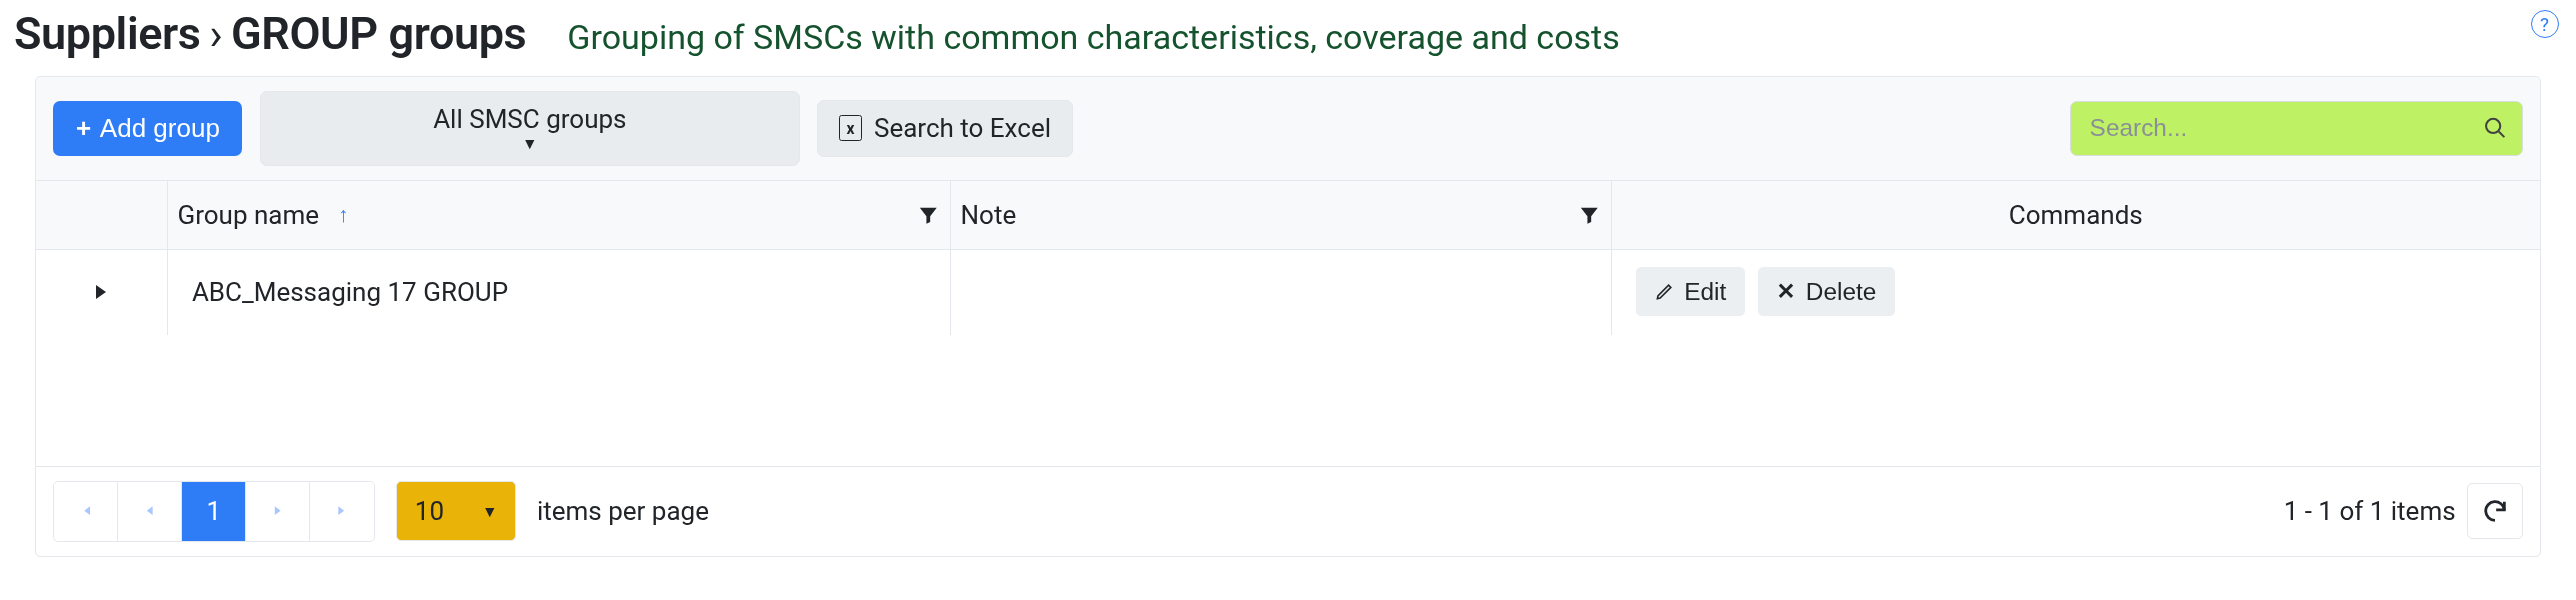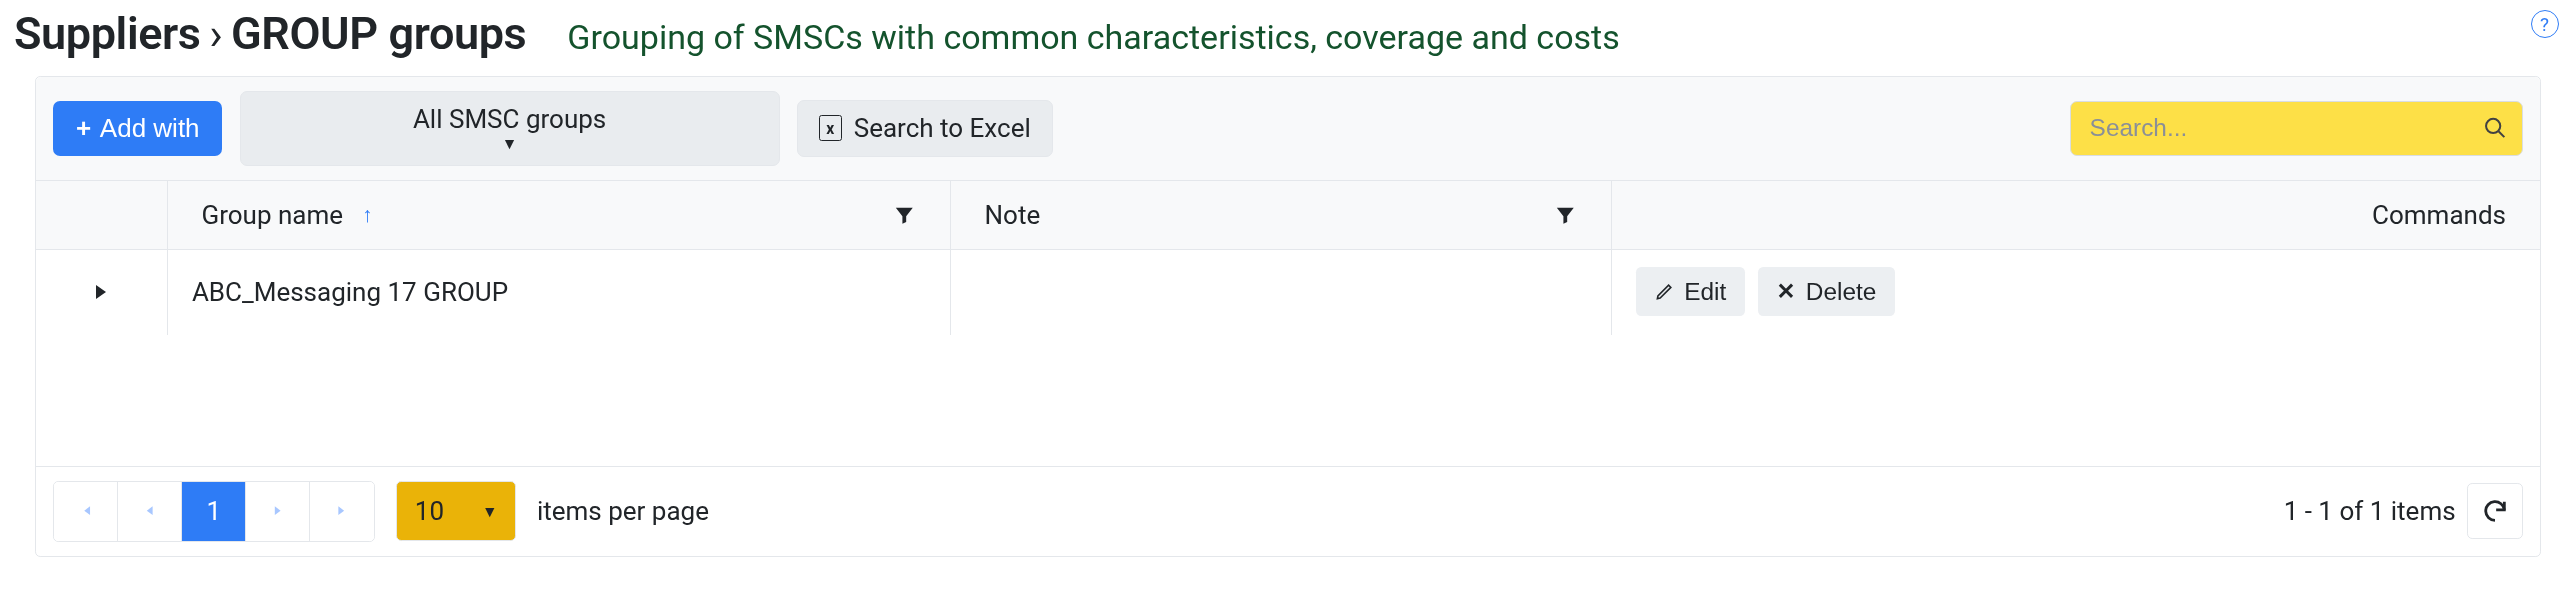--- a/index.html
+++ b/index.html
@@ -130,21 +130,21 @@
   .search-wrap {
     margin-left: auto;
     position: relative;
   }
   .search-input {
     width: 453px;
     padding: 12.2px 47px 12.2px 19px;
     font-size: 24.4px;
     border: 0.9px solid #d9dde2;
     border-radius: 7px;
-    background: #fde047;
+    background: #bef264;
     color: #212529;
   }
   .search-input::placeholder { color: #8a8f98; }
   .search-icon-svg {
     position: absolute;
     right: 15.7px;
     top: 50%;
     transform: translateY(-50%);
     width: 24.4px;
     height: 24.4px;
@@ -154,22 +154,22 @@
   }
 
   table.grid {
     width: 100%;
     border-collapse: collapse;
   }
   table.grid thead th {
     background: #f8f9fa;
     font-weight: 400;
     font-size: 26px;
-    text-align: right;
-    padding: 19px 34px;
+    text-align: center;
+    padding: 19px 10px;
     border-bottom: 0.9px solid #e4e7eb;
     border-right: 0.9px solid #e4e7eb;
     color: #212529;
   }
   table.grid thead th:last-child { border-right: none; }
   .col-expander { width: 131px; }
   .col-name { width: 783px; }
   .col-note { width: 661px; }
   .th-inner {
     display: flex;
@@ -330,21 +330,21 @@
       <span>GROUP groups</span>
     </div>
     <div class="subtitle">Grouping of SMSCs with common characteristics, coverage and costs</div>
   </div>
 
   <div class="panel">
 
     <div class="toolbar">
       <button class="btn-primary">
         <span class="plus-icon">+</span>
-        <span>Add with</span>
+        <span>Add group</span>
       </button>
 
       <div class="dropdown">
         <span>All SMSC groups</span>
         <span class="caret">▼</span>
       </div>
 
       <div class="export-btn">
         <span class="excel-icon">x</span>
         <span>Search to Excel</span>

